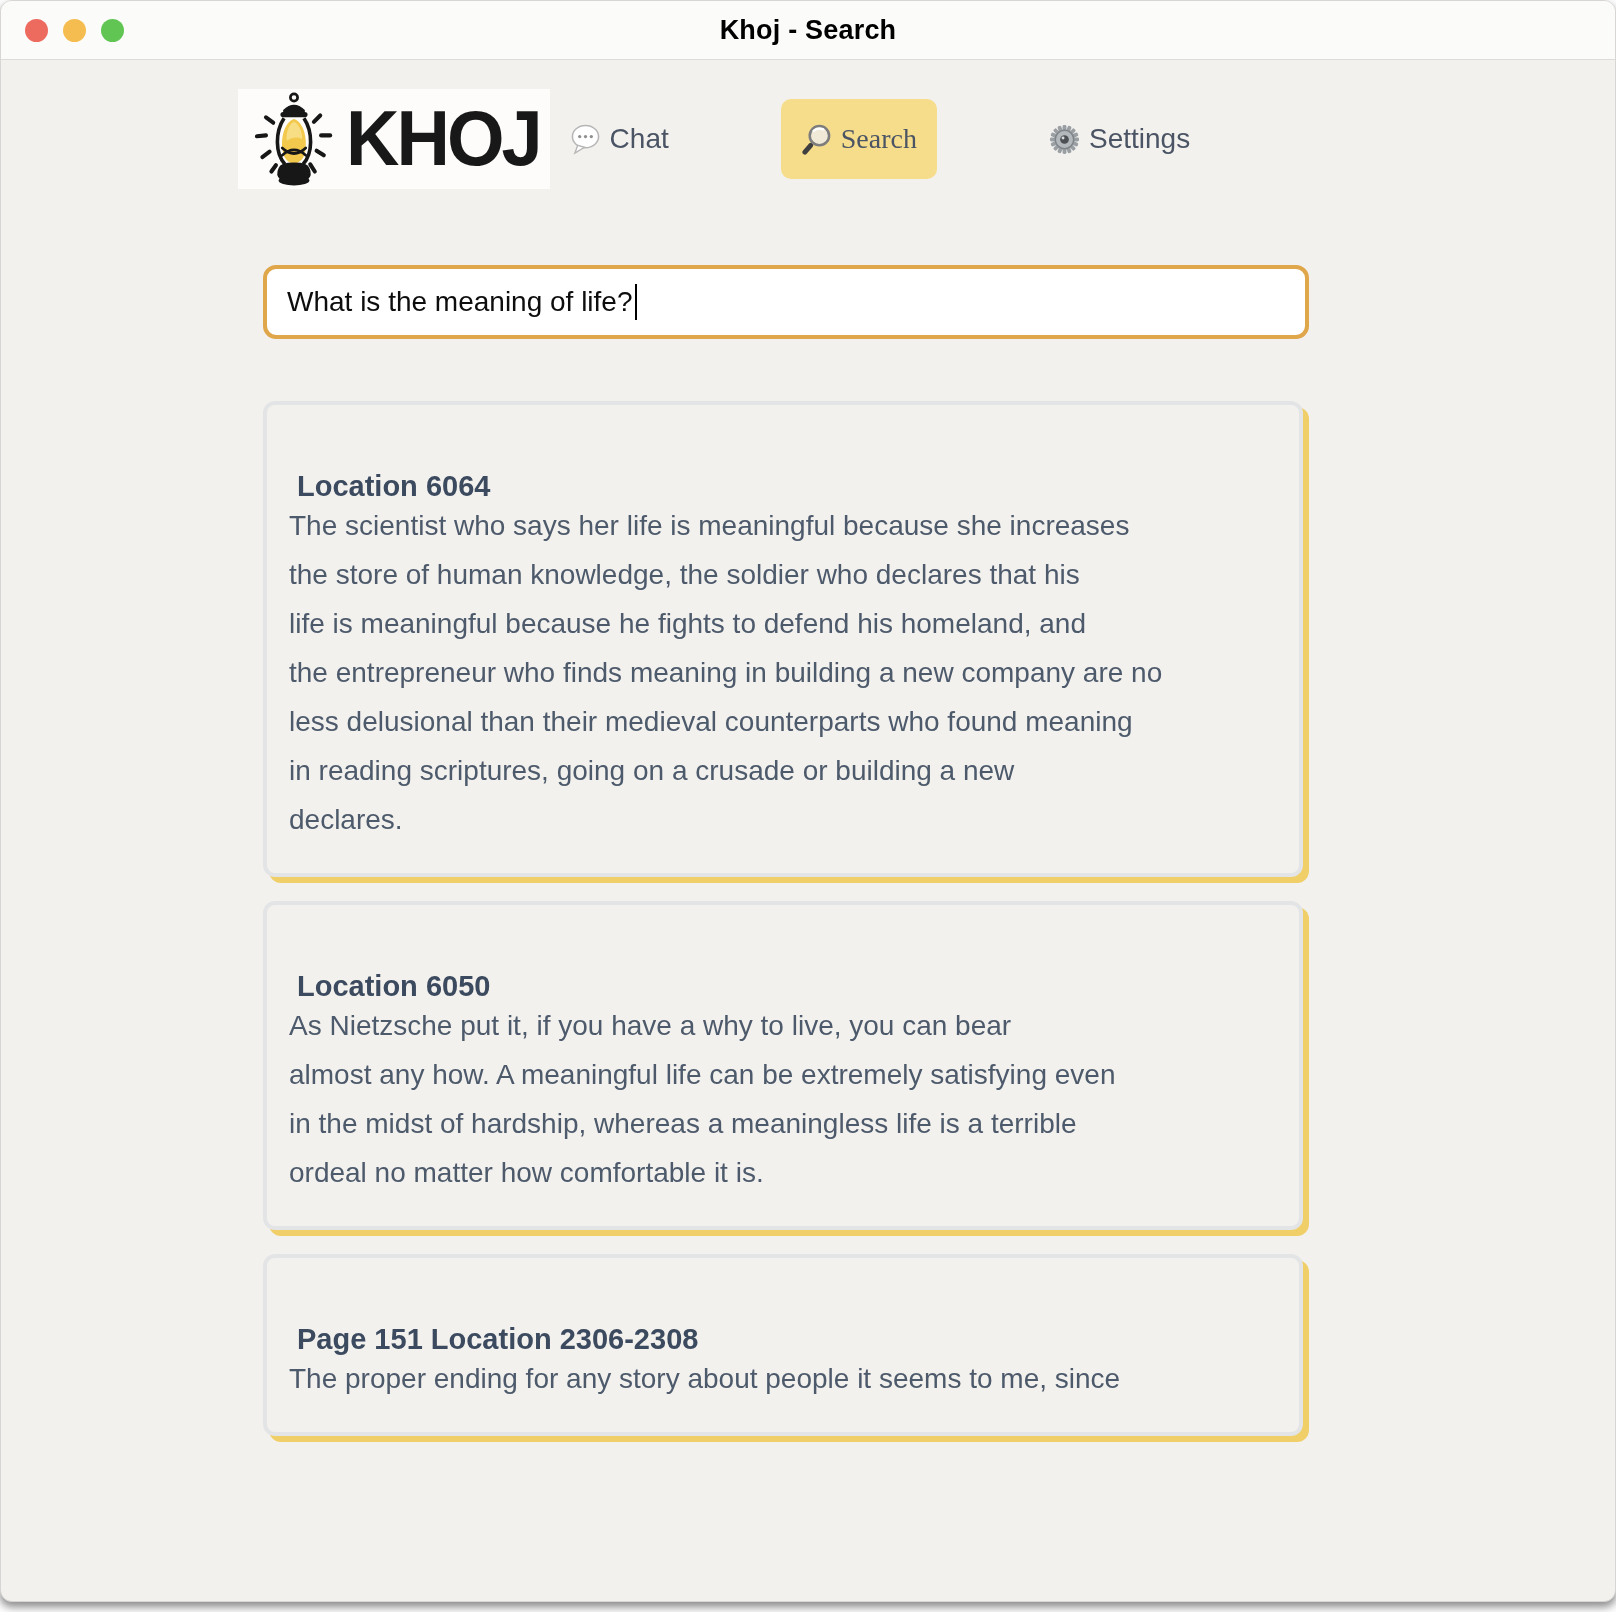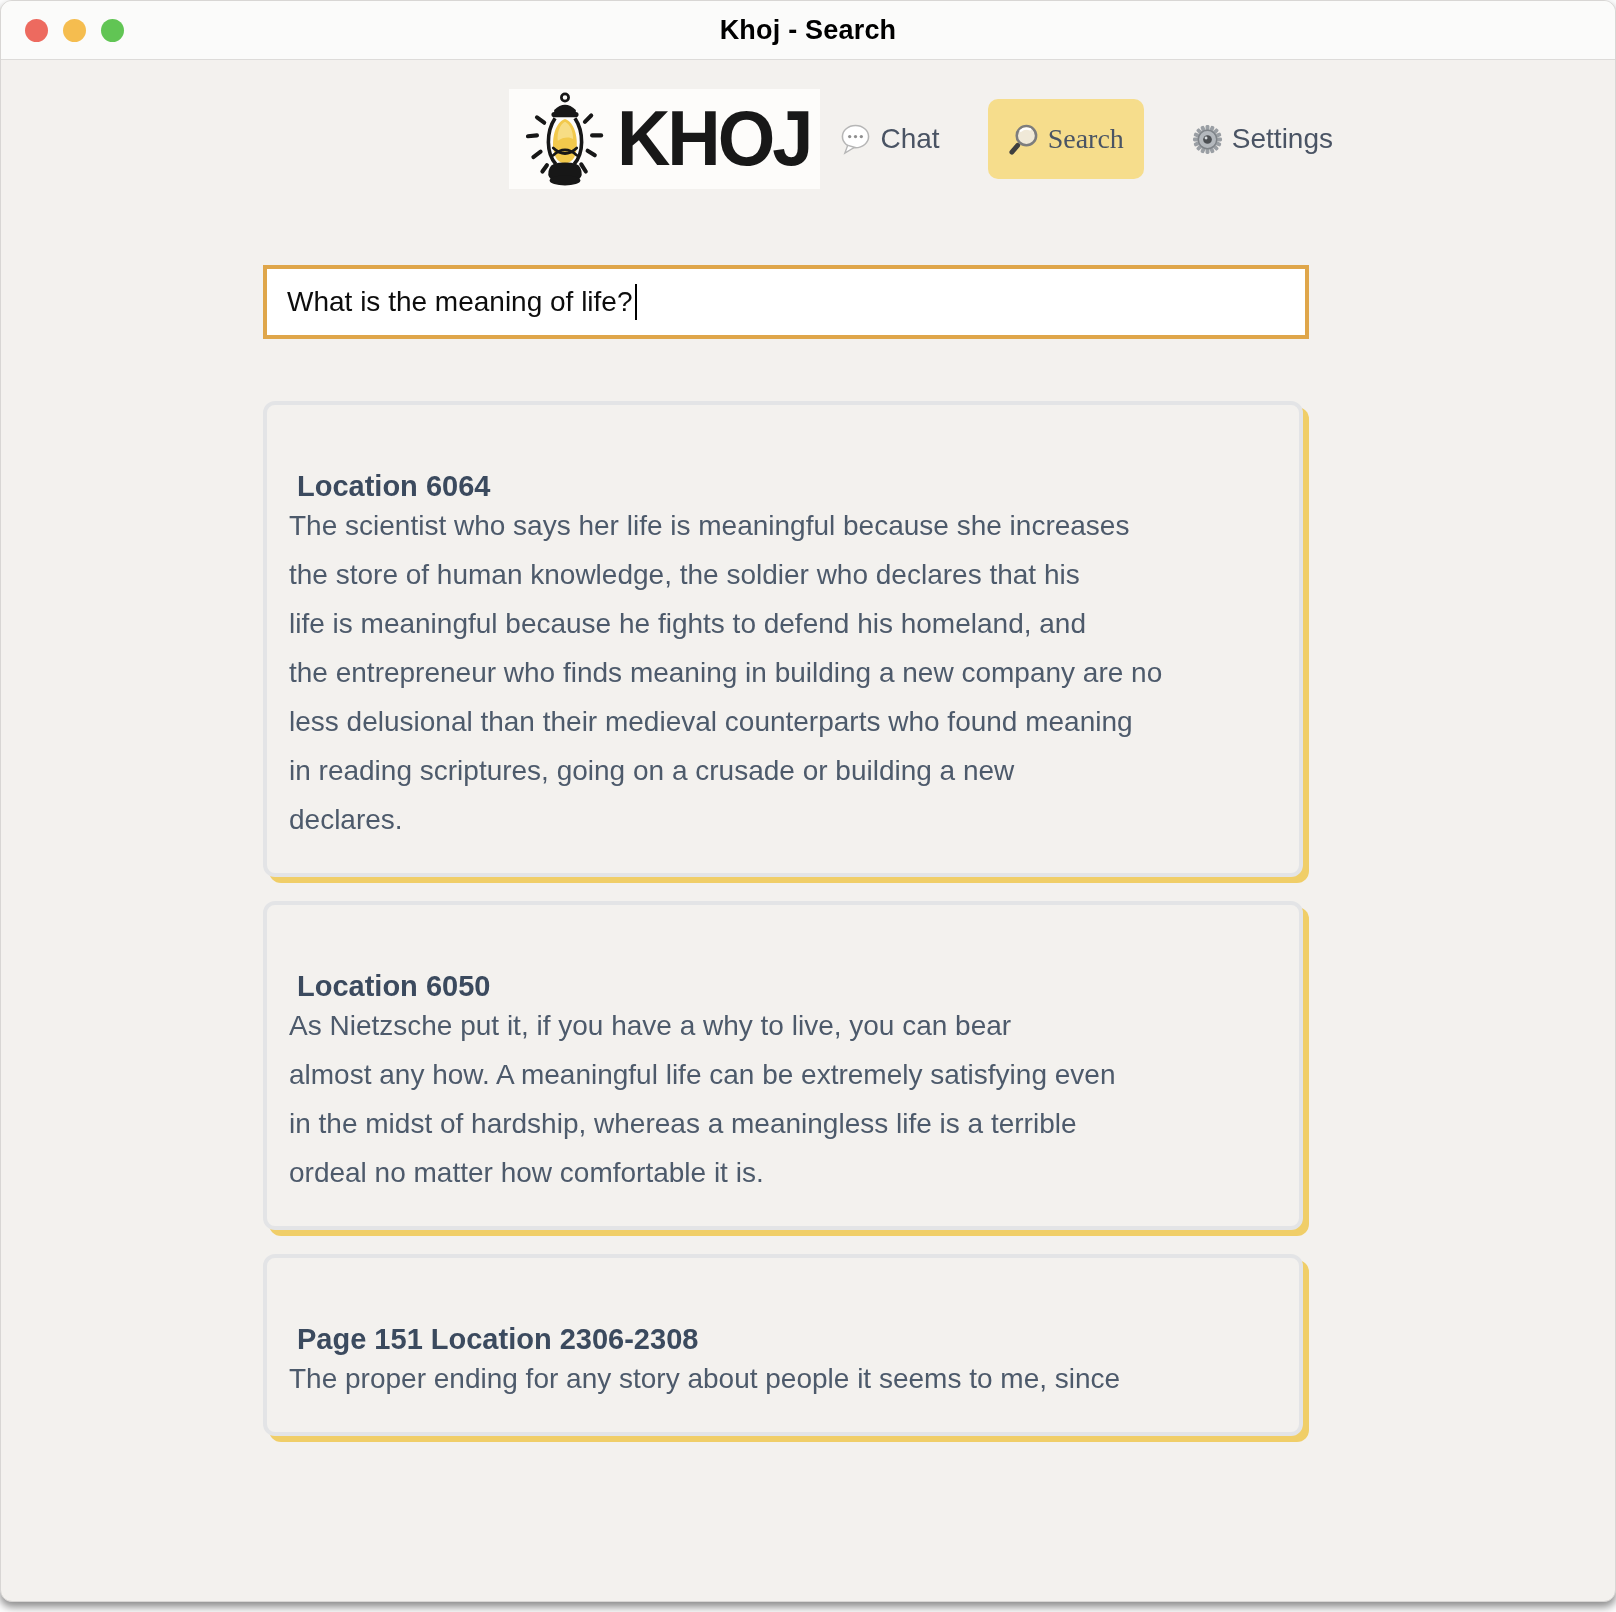--- a/index.html
+++ b/index.html
@@ -49,21 +49,21 @@
     font-weight: 700;
     color: #000000;
     letter-spacing: .2px;
   }
   
   .content { margin: 0 262px; }
   .header-row {
     margin-top: 29px;
     display: flex;
     align-items: center;
-    justify-content: flex-end;
+    justify-content: flex-start;
   }
   
   .logo {
     margin-left: -25px;
     background: #fdfcfa;
     display: flex;
     align-items: center;
     padding: 4px 10px 4px 6px;
     height: 100px;
   }
@@ -74,42 +74,42 @@
     letter-spacing: -3px;
     color: #181818;
     line-height: 1;
     transform: scaleY(1.05);
     margin-left: 2px;
   }
   
   .nav {
     display: flex;
     align-items: center;
-    gap: 28px;
+    gap: 92px;
   }
   .nav-item {
     display: flex;
     align-items: center;
     gap: 9px;
     font-size: 28px;
     color: #4a5464;
     cursor: default;
     border-radius: 10px;
     padding: 24px 20px;
   }
   .nav-item.active { background: var(--active-bg, #f6dd8c); font-family: Liberation Serif, serif; }
   .nav-icon { width: 31px; height: 31px; display: block; }
   
   .search-box {
     margin-top: 76px;
     width: 1046px;
     height: 74px;
     background: #ffffff;
     border: 4px solid var(--input-border, #dfa64a);
-    border-radius: 0;
+    border-radius: 13px;
     display: flex;
     align-items: center;
     padding: 0 20px;
     font-size: 28px;
     color: #0d0d0d;
   }
   .caret {
     display: inline-block;
     width: 2px;
     height: 36px;

